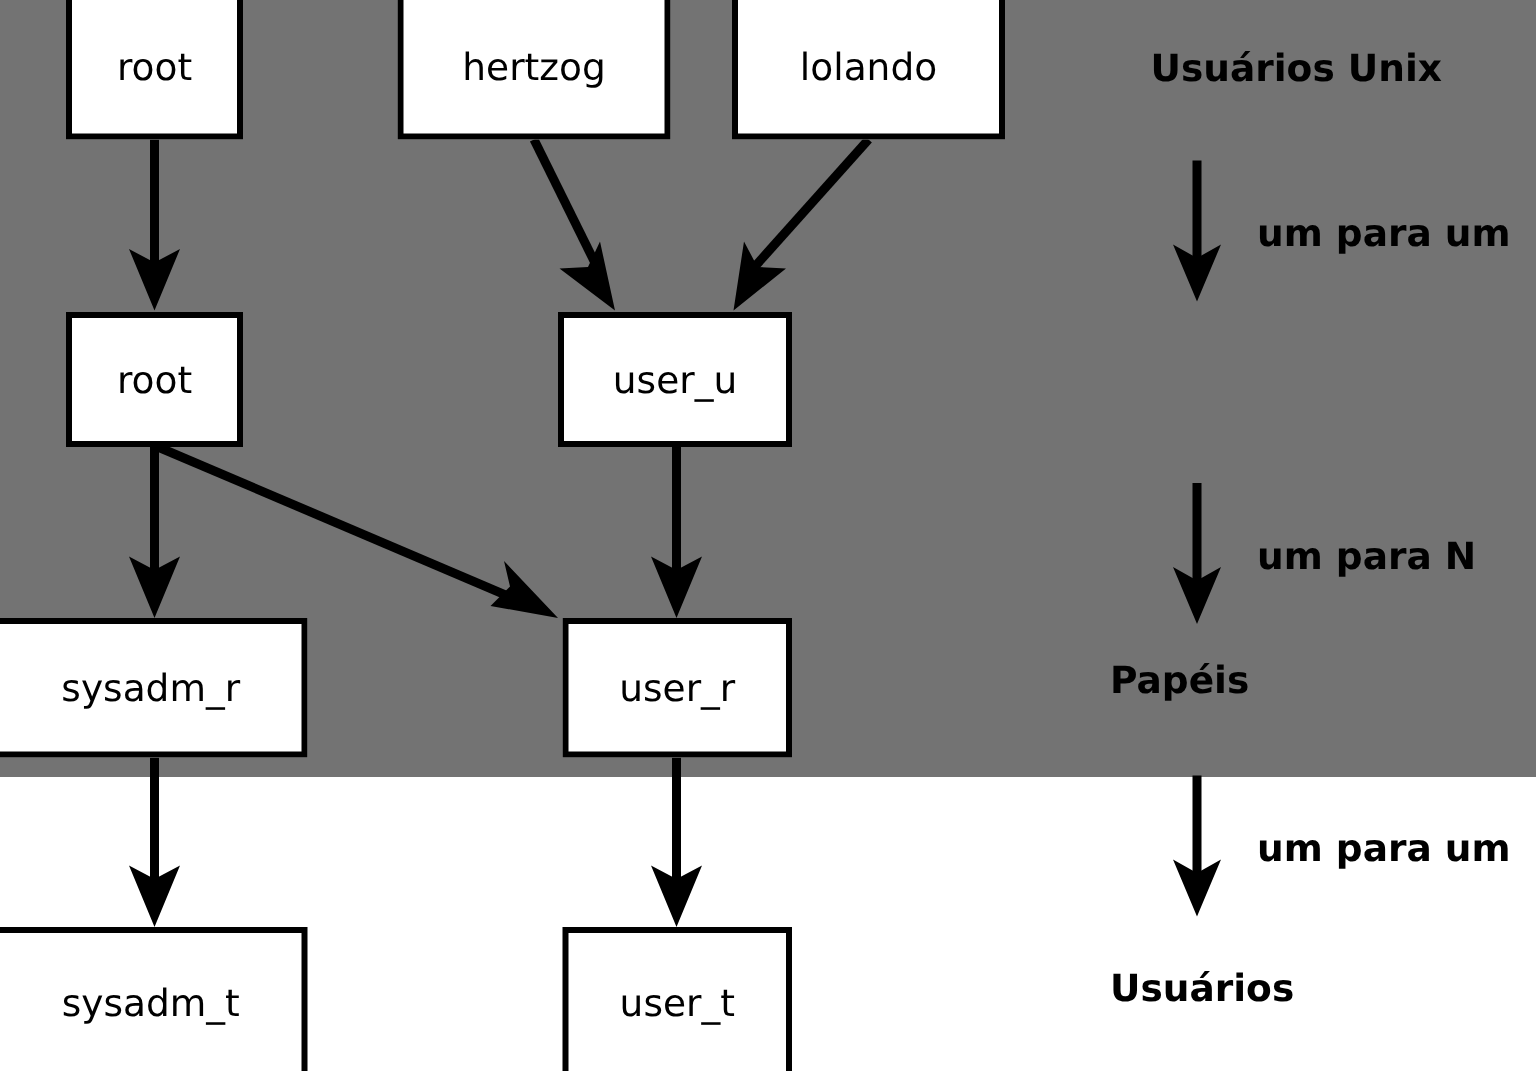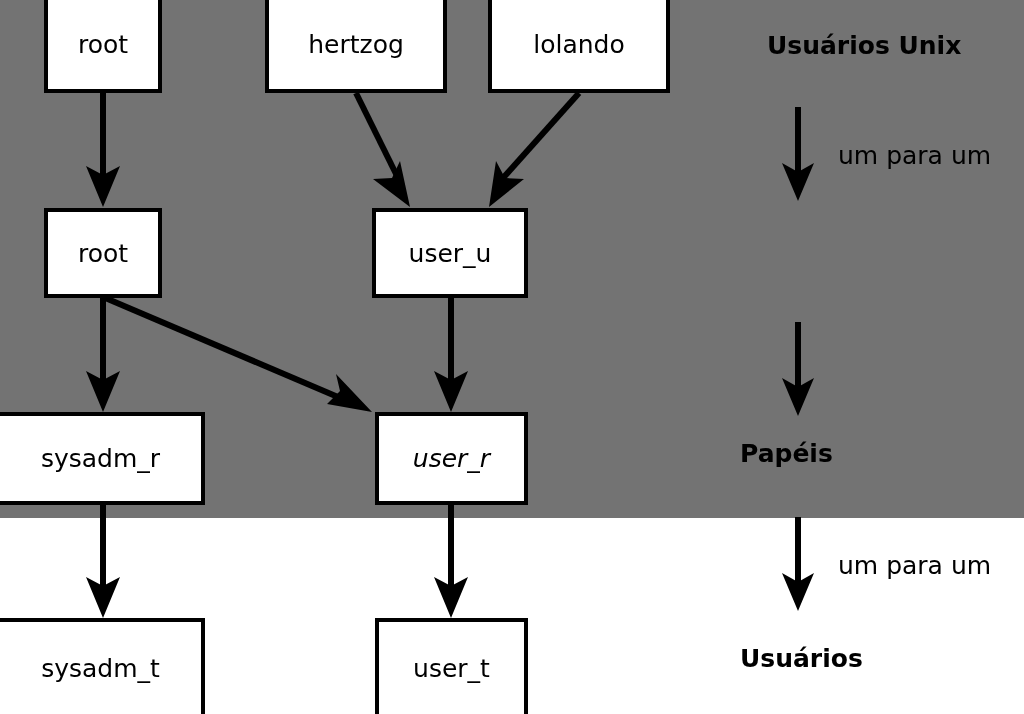--- a/index.html
+++ b/index.html
@@ -51,21 +51,21 @@
     font-size: 25px;
     font-weight: bold;
     color: #000000;
     white-space: nowrap;
     line-height: 1.22;
   }
   .legend-edge-label {
     position: absolute;
     font-family: "DejaVu Sans", "Liberation Sans", sans-serif;
     font-size: 25px;
-    font-weight: 400;
+    font-weight: 700;
     color: #000000;
     white-space: nowrap;
     line-height: 1;
   }
 </style>
 </head>
 <body>
 
 <div id="canvas">
 
@@ -142,37 +142,38 @@
   </div>
 
   <div class="node-box" style="left:372px; top:208px; width:156px; height:90px;text-align:center;">
     <span class="node-label">user_u</span>
   </div>
 
   <div class="node-box" style="left:-4px; top:412px; width:209px; height:93px;">
     <span class="node-label">sysadm_r</span>
   </div>
 
-  <div class="node-box" style="left:375px; top:412px; width:153px; height:93px;font-style:italic;">
+  <div class="node-box" style="left:375px; top:412px; width:153px; height:93px;">
     <span class="node-label">user_r</span>
   </div>
 
   <div class="node-box" style="left:-4px; top:618px; width:209px; height:100px;">
     <span class="node-label">sysadm_t</span>
   </div>
 
   <div class="node-box" style="left:375px; top:618px; width:153px; height:100px;">
     <span class="node-label">user_t</span>
   </div>
 
   <div class="legend-heading" style="left:740px; top:31px;margin-left:27px;">Usuários Unix</div>
 
 
   <div class="legend-heading" style="left:740px; top:439px;">Papéis</div>
 
   <div class="legend-heading" style="left:740px; top:644px;">Usuários</div>
 
   <div class="legend-edge-label" style="left:838px; top:143px;">um para um</div>
 
+  <div class="legend-edge-label" style="left:838px; top:358px;">um para N</div>
 
   <div class="legend-edge-label" style="left:838px; top:553px;">um para um</div>
 
 </div>
 
 </body></html>

